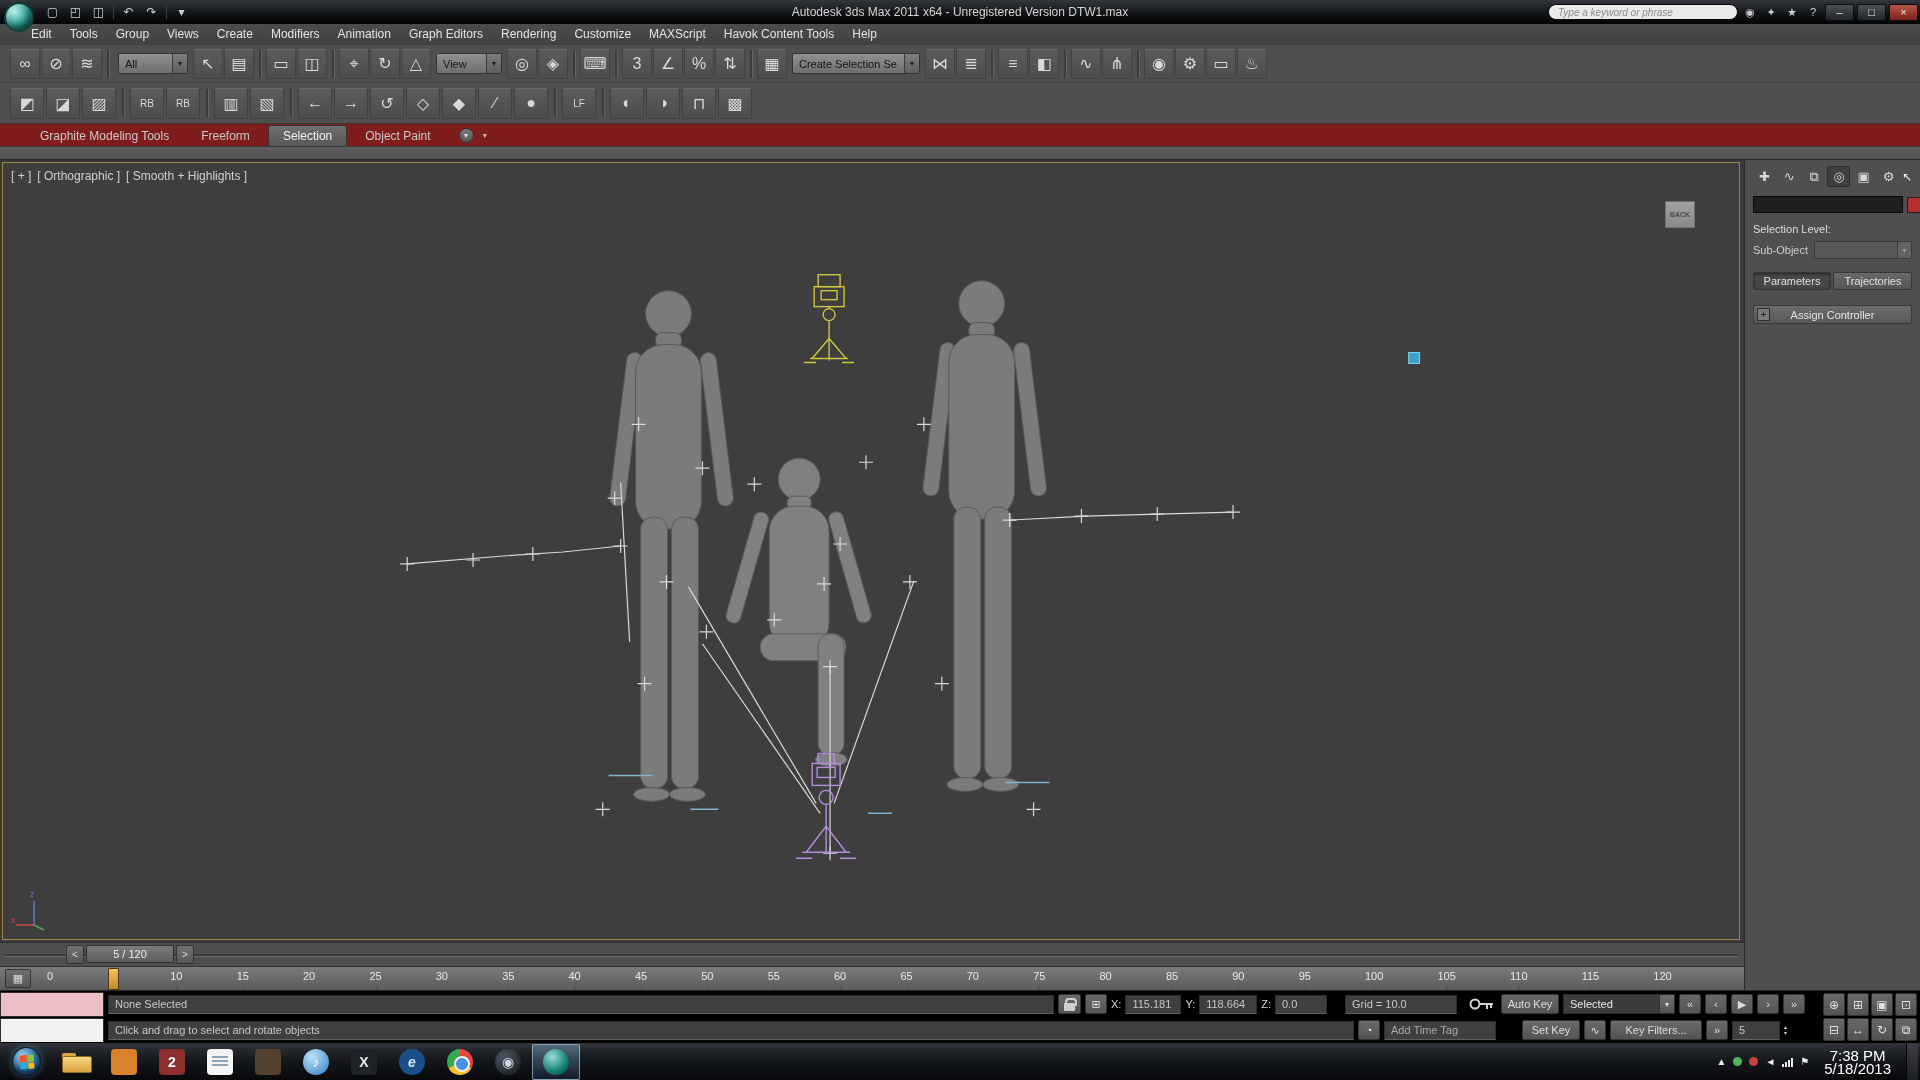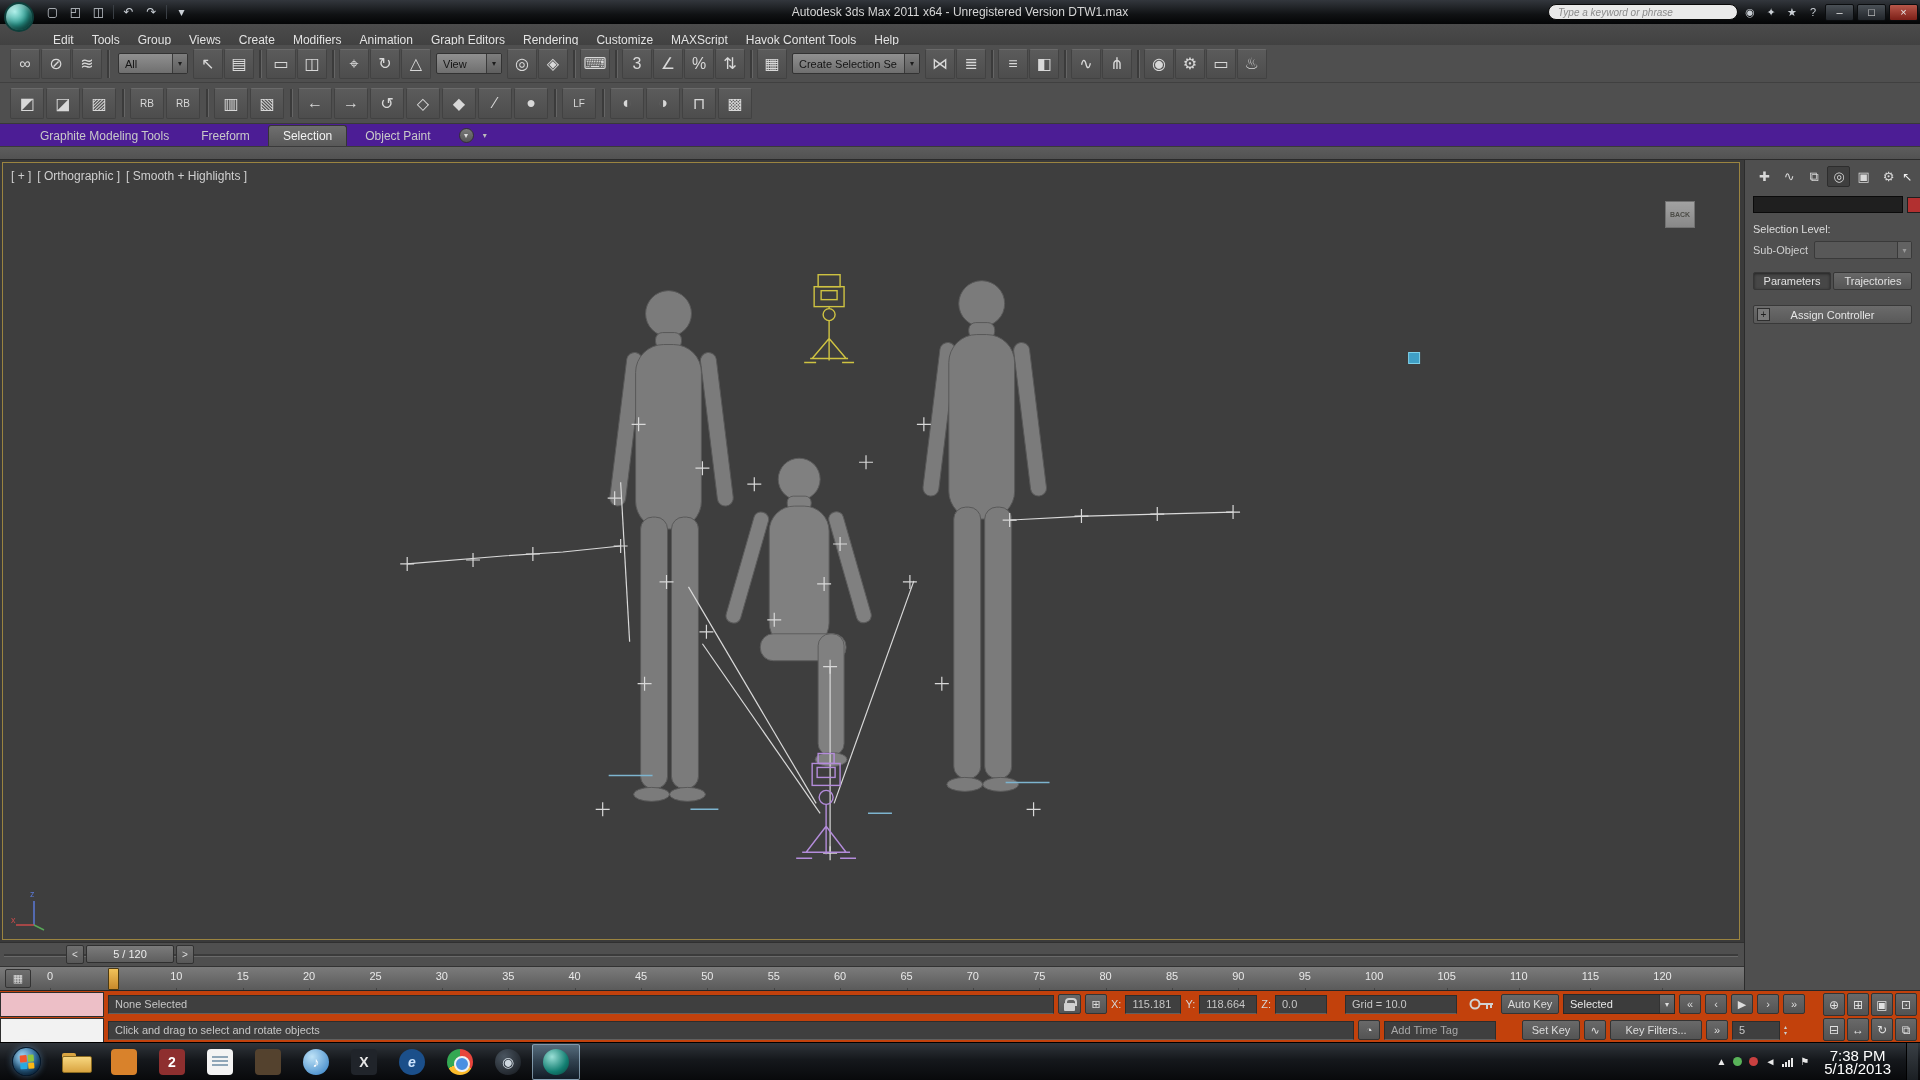--- a/index.html
+++ b/index.html
@@ -13,33 +13,33 @@
 .qbtn{width:21px;height:18px;display:flex;align-items:center;justify-content:center;font-size:12px;color:#ccd1d7;border-radius:2px}
 .qsep{width:1px;height:14px;background:#3a3f45;margin:0 2px}
 #titletext{position:absolute;left:0;right:0;text-align:center;font-size:12px;color:#d5d5d5;pointer-events:none;z-index:1}
 #tbright{position:absolute;right:2px;top:3px;height:18px;display:flex;align-items:center;gap:3px;z-index:2}
 #searchbox{width:190px;height:16px;border-radius:8px;border:1px solid #090909;background:#e9e9e9;font-size:10px;font-style:italic;color:#333;padding:0 9px;font-family:inherit;outline:none}
 #searchbox::placeholder{color:#8b8b8b;font-style:italic}
 .tb-ic{width:18px;height:18px;display:flex;align-items:center;justify-content:center;color:#c9ced4;font-size:11px}
 .winbtn{width:29px;height:17px;display:flex;align-items:center;justify-content:center;font-size:11px;color:#e8e8e8;background:linear-gradient(#4a5056,#21252a);border:1px solid #0b0d0f;border-radius:2px}
 .winbtn.close{background:linear-gradient(#b8574a,#7c1f17)}
 
-#menubar{top:24px;height:27px;background:linear-gradient(#4b4b4b,#3f3f3f);border-bottom:1px solid #2a2a2a;display:flex;align-items:flex-end;padding-left:44px}
+#menubar{top:24px;height:27px;background:linear-gradient(#4b4b4b,#3f3f3f);border-bottom:1px solid #2a2a2a;display:flex;align-items:flex-start;padding-left:22px}
 .menu-item{padding:0 9px;font-size:12px;color:#e3e3e3;line-height:20px}
 
 #toolbar1{top:45px;height:38px;background:#4f4f4f;border-bottom:1px solid #404040;display:flex;align-items:center;padding-left:10px;gap:1px}
 #toolbar2{top:83px;height:41px;background:#4f4f4f;border-bottom:1px solid #393939;display:flex;align-items:center;padding-left:10px;gap:2px}
 .tbtn{min-width:30px;height:30px;display:flex;align-items:center;justify-content:center;font-size:16px;color:#d8d8d8;background:linear-gradient(#5b5b5b,#4d4d4d);border:1px solid #424242;border-top-color:#6a6a6a;border-radius:2px}
 #toolbar2 .tbtn{min-width:34px;height:31px}
 .tbtn.txt{font-size:10px;font-weight:normal}
 .tsep{width:2px;height:28px;margin:0 4px;background:#3b3b3b;box-shadow:1px 0 0 #656565}
 .dd{height:21px;display:flex;align-items:center;background:linear-gradient(#909090,#6f6f6f);border:1px solid #333;border-radius:2px;color:#151515;font-size:11px;padding-left:6px;margin:0 4px;overflow:hidden;white-space:nowrap}
 .dd .dda{margin-left:auto;width:15px;height:100%;display:flex;align-items:center;justify-content:center;background:linear-gradient(#7d7d7d,#5f5f5f);border-left:1px solid #3a3a3a;color:#1c1c1c;font-size:8px;flex:none}
 
-#ribbon{top:124px;height:36px;background:#4c1d95}
+#ribbon{top:124px;height:36px;background:#7f1d1d}
 #ribbontabs{height:22px;display:flex;align-items:flex-end;padding-left:26px;gap:4px}
 .rtab{padding:0 14px;font-size:12px;line-height:20px;color:#c9c9c9}
 .rtab.active{background:linear-gradient(#6f6f6f,#585858);color:#f2f2f2;border:1px solid #353535;border-bottom:none;border-radius:3px 3px 0 0}
 .rcirc{width:15px;height:15px;border-radius:50%;background:linear-gradient(#7a7a7a,#555);border:1px solid #323232;margin-left:10px;display:flex;align-items:center;justify-content:center;font-size:8px;color:#ddd;align-self:center}
 .rcaret{font-size:8px;color:#bbb;align-self:center;margin-left:5px}
 #ribbonband{height:14px;background:linear-gradient(#5d5d5d,#525252);border-top:1px solid #3a3a3a;border-bottom:1px solid #2b2b2b}
 
 #main{position:absolute;top:160px;left:0;right:0;bottom:90px}
 #viewcol{position:absolute;left:0;top:0;width:1744px;height:830px;background:#3a3a3a}
 #viewport{position:absolute;left:2px;top:2px;width:1738px;height:778px;background:#3e3e3e;border:1px solid #9b8440;overflow:hidden}
@@ -72,21 +72,21 @@
 #subrow{display:flex;align-items:center;gap:6px;margin-bottom:13px;font-size:11px;color:#cfcfcf}
 #subdd{flex:1;height:18px;background:#585858;border:1px solid #3a3a3a;border-radius:2px;display:flex;align-items:center;justify-content:flex-end}
 #subdd .dda2{width:14px;height:100%;background:#626262;border-left:1px solid #3a3a3a;display:flex;align-items:center;justify-content:center;font-size:8px;color:#999}
 #ptabs2{display:flex;gap:2px;justify-content:center;margin-bottom:15px}
 .pbtn{padding:2px 10px;font-size:11px;color:#e0e0e0;background:linear-gradient(#686868,#555);border:1px solid #363636;border-radius:2px}
 .pbtn.active{background:#474747;box-shadow:inset 0 1px 3px rgba(0,0,0,.5)}
 #rollout{height:19px;display:flex;align-items:center;background:linear-gradient(#6b6b6b,#595959);border:1px solid #393939;border-radius:2px;position:relative}
 #rollout .plus{position:absolute;left:3px;width:13px;height:13px;border:1px solid #2e2e2e;background:#7a7a7a;color:#1d1d1d;font-size:10px;line-height:11px;text-align:center}
 #rollout .rtitle{flex:1;text-align:center;font-size:11px;color:#e5e5e5}
 
-#statusbar{position:absolute;left:0;right:0;bottom:38px;height:52px;background:#c2410c;border-top:1px solid #262626;padding-right:64px}
+#statusbar{position:absolute;left:0;right:0;bottom:38px;height:52px;background:#000000;border-top:1px solid #262626;padding-right:64px}
 .srow{height:26px;display:flex;align-items:center;gap:4px}
 .listener{width:104px;height:25px;border:1px solid #2e2e2e;flex:none}
 .listener.pink{background:#edbfc7}
 .listener.white{background:#f2f2f2}
 .sfield{height:19px;background:#3f3f3f;border:1px solid #2d2d2d;border-bottom-color:#606060;color:#c6c6c6;font-size:11px;display:flex;align-items:center;padding:0 6px;white-space:nowrap;overflow:hidden}
 .slabel{font-size:11px;color:#d6d6d6;flex:none}
 .sbtn{height:20px;min-width:22px;display:flex;align-items:center;justify-content:center;background:linear-gradient(#696969,#545454);border:1px solid #343434;border-radius:2px;color:#ddd;font-size:11px;padding:0 5px;white-space:nowrap}
 .sdd{width:112px;height:20px;background:#3c3c3c;border:1px solid #292929;display:flex;align-items:center;padding-left:6px;font-size:11px;color:#e8e8e8}
 .sdd .dda{margin-left:auto;width:15px;height:100%;background:linear-gradient(#707070,#555);border-left:1px solid #333;display:flex;align-items:center;justify-content:center;font-size:8px;color:#ddd}
 .lock{position:relative;width:11px;height:8px;background:#cfcfcf;border-radius:1px;margin-top:5px}

